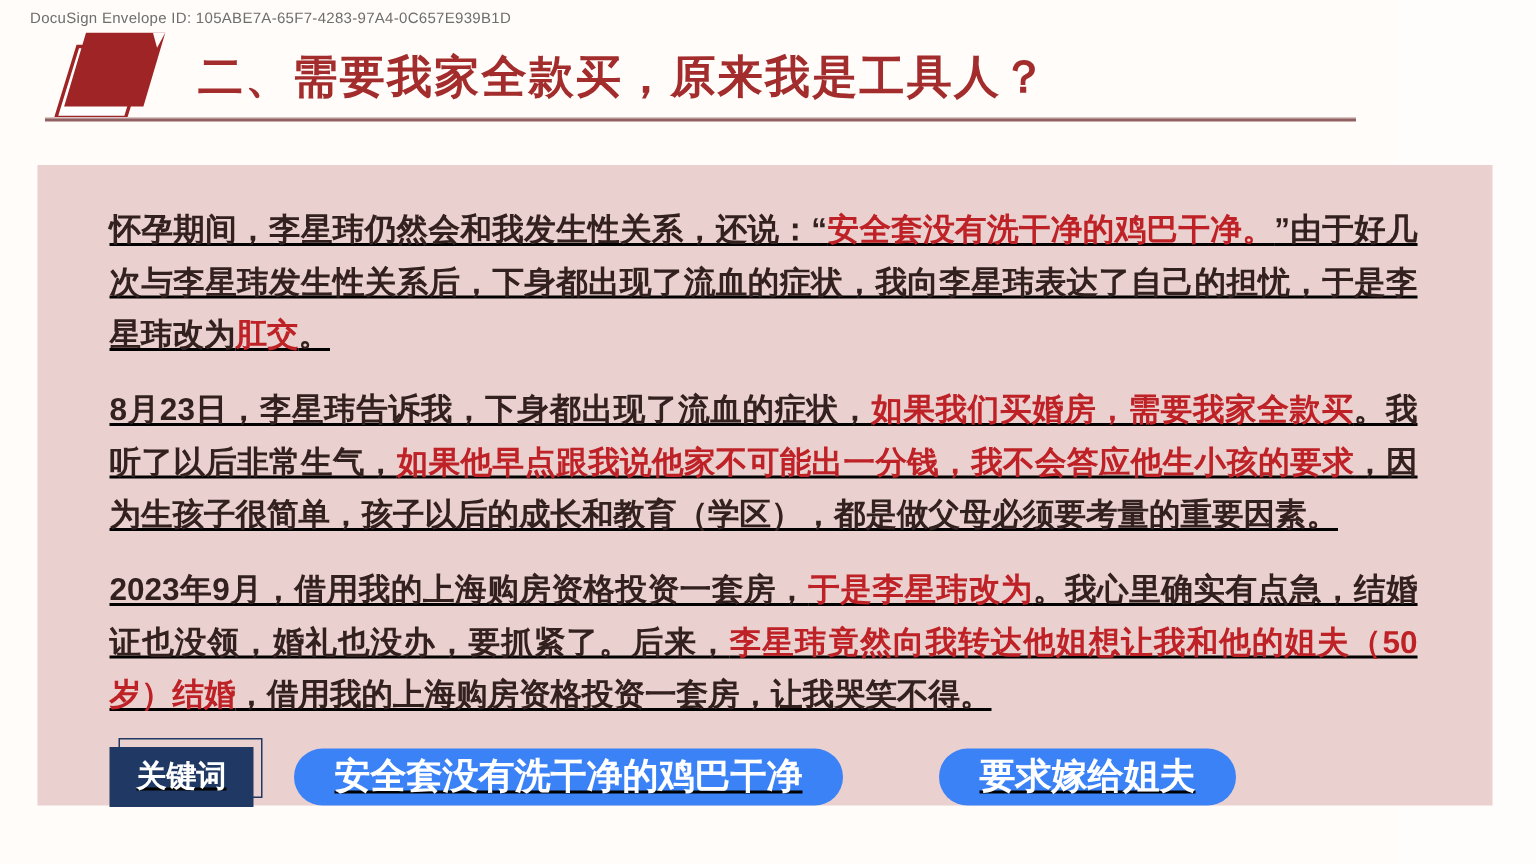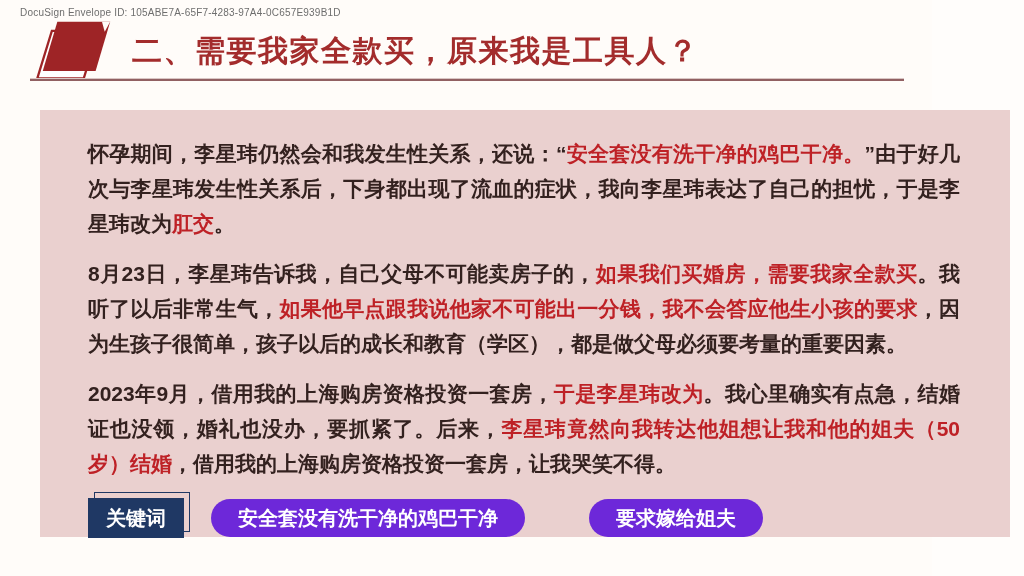--- a/index.html
+++ b/index.html
@@ -26,23 +26,24 @@
     margin:0;font-size:30px;font-weight:bold;color:#a32c2c;
     letter-spacing:1.5px;white-space:nowrap;
   }
   .title-rule{
     position:absolute;top:78px;left:30px;right:28px;height:2px;
     background:#916062;border-top:1px solid #d9c6c4;
   }
 
   
   .content-box{
-    position:absolute;top:110px;left:40px;width:970px;height:427px;
+    position:absolute;top:110px;left:25px;width:970px;height:427px;
     background:#ead0cf;box-sizing:border-box;
     padding:26px 50px 0 48px;
+    text-decoration:underline;
   }
   .paragraphs p{
     margin:0 0 15px 0;
     font-size:21px;font-weight:bold;color:#33211f;
     line-height:35px;text-align:justify;
   }
   .paragraphs p:last-child{margin-bottom:0;}
   .paragraphs .hl{color:#be2126;}
 
   
@@ -52,23 +53,23 @@
   .keyword-badge{
     position:relative;background:#1f3864;color:#ffffff;
     font-size:20px;font-weight:bold;
     height:40px;line-height:40px;padding:0 18px;
   }
   .keyword-badge::after{
     content:"";position:absolute;top:-6px;left:6px;right:-6px;bottom:6px;
     border:1.5px solid #1f3864;pointer-events:none;
   }
   .pill{
-    background:#6d28d9;color:#ffffff;border-radius:20px;
+    background:#3b82f6;color:#ffffff;border-radius:20px;
     height:38px;line-height:38px;padding:0 27px;
-    font-size:20px;font-weight:bold;white-space:nowrap;
+    font-size:24px;font-weight:bold;white-space:nowrap;
   }
   .pill:nth-of-type(2){margin-left:27px;}
   .pill:nth-of-type(3){margin-left:64px;}
   .pill:nth-of-type(4){margin-left:44px;text-align:center;}
 </style>
 </head>
 <body>
 
 <div class="slide">
 
@@ -83,21 +84,21 @@
       </svg>
     </div>
     <h1 class="page-title">二、需要我家全款买，原来我是工具人？</h1>
   </div>
 
   <div class="title-rule"></div>
 
   <div class="content-box">
     <div class="paragraphs" id="paragraphs">
         <p><span>怀孕期间，李星玮仍然会和我发生性关系，还说：“</span><span class="hl">安全套没有洗干净的鸡巴干净。</span><span>”由于好几次与李星玮发生性关系后，下身都出现了流血的症状，我向李星玮表达了自己的担忧，于是李星玮改为</span><span class="hl">肛交</span><span>。</span></p>
-        <p><span>8月23日，李星玮告诉我，自己父母不可能卖房子的，</span><span class="hl">如果我们买婚房，需要我家全款买</span><span>。我听了以后非常生气，</span><span class="hl">如果他早点跟我说他家不可能出一分钱，我不会答应他生小孩的要求</span><span>，因为生孩子很简单，孩子以后的成长和教育（学区），都是做父母必须要考量的重要因素。</span></p>
+        <p><span>8月23日，李星玮告诉我，下身都出现了流血的症状，</span><span class="hl">如果我们买婚房，需要我家全款买</span><span>。我听了以后非常生气，</span><span class="hl">如果他早点跟我说他家不可能出一分钱，我不会答应他生小孩的要求</span><span>，因为生孩子很简单，孩子以后的成长和教育（学区），都是做父母必须要考量的重要因素。</span></p>
         <p><span>2023年9月，借用我的上海购房资格投资一套房，</span><span class="hl">于是李星玮改为</span><span>。我心里确实有点急，结婚证也没领，婚礼也没办，要抓紧了。后来，</span><span class="hl">李星玮竟然向我转达他姐想让我和他的姐夫（50岁）结婚</span><span>，借用我的上海购房资格投资一套房，让我哭笑不得。</span></p>
       </div>
 
     <div class="keyword-row" id="keyword-row">
       <div class="keyword-badge">
         <span>关键词</span>
       </div>
     <div class="pill">安全套没有洗干净的鸡巴干净</div>
         <div class="pill">要求嫁给姐夫</div>
       </div>

